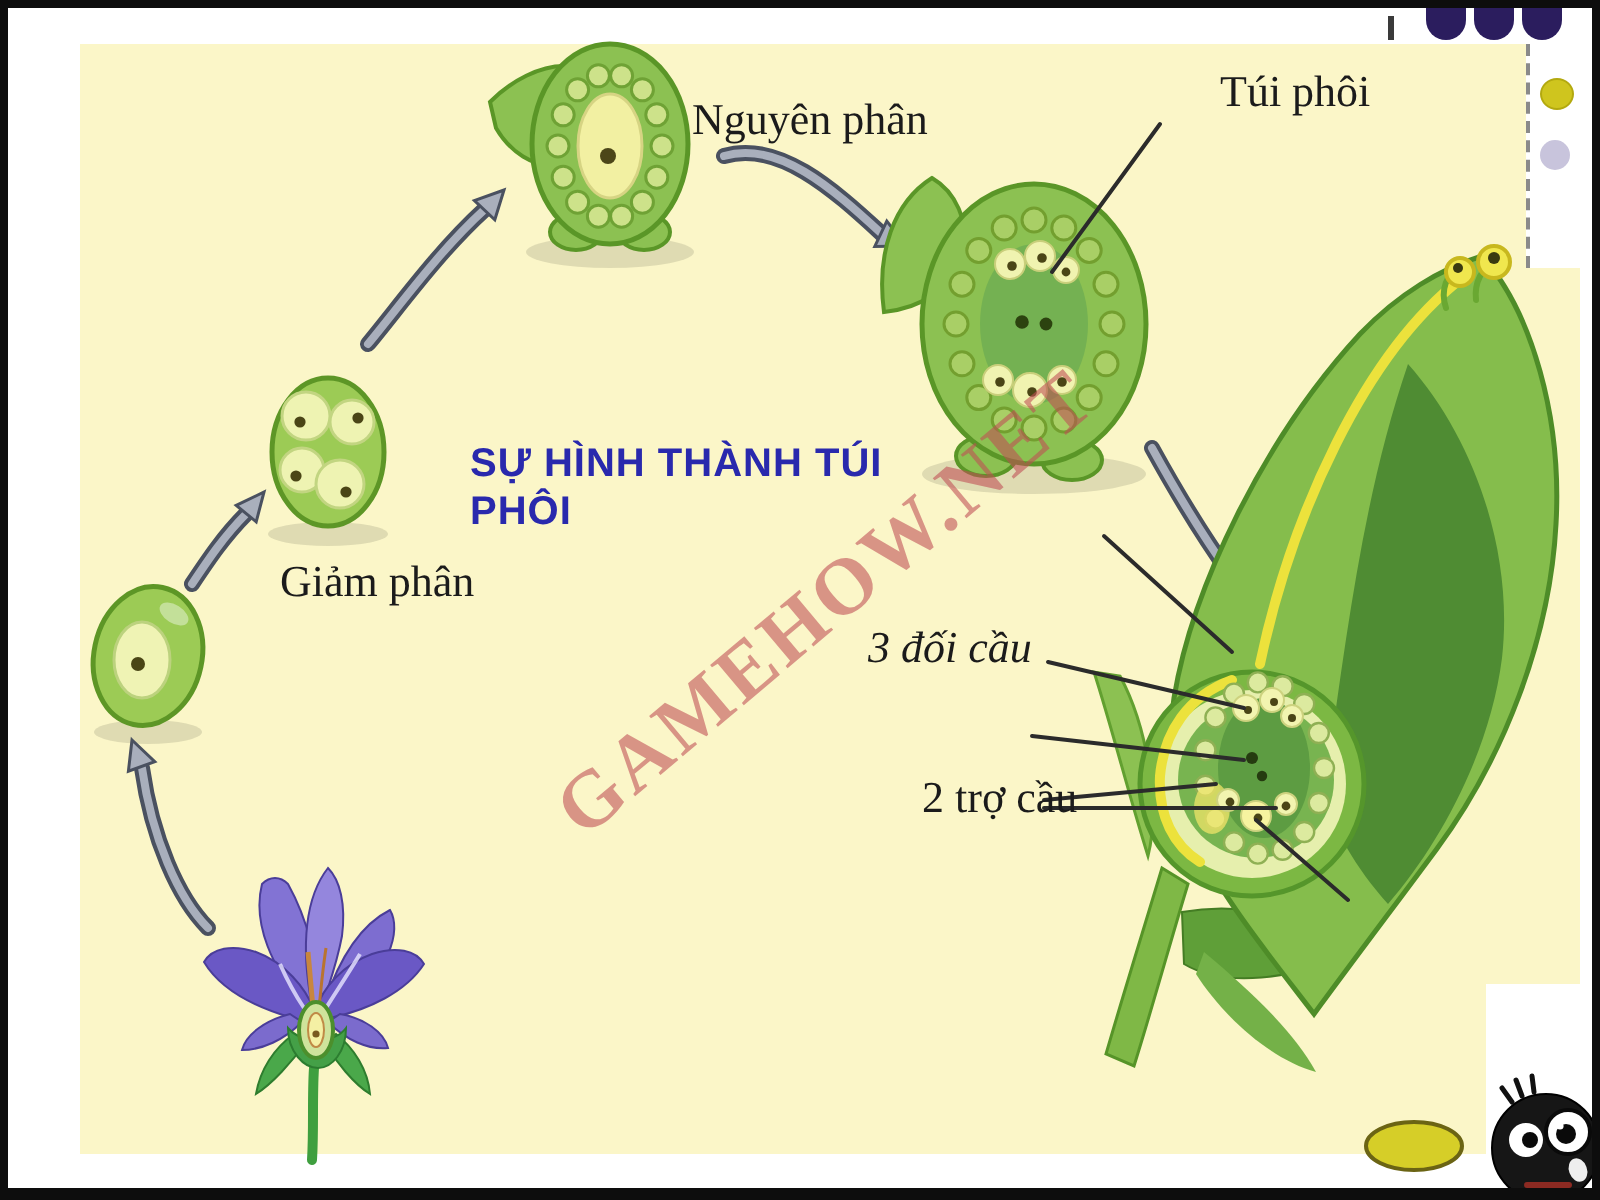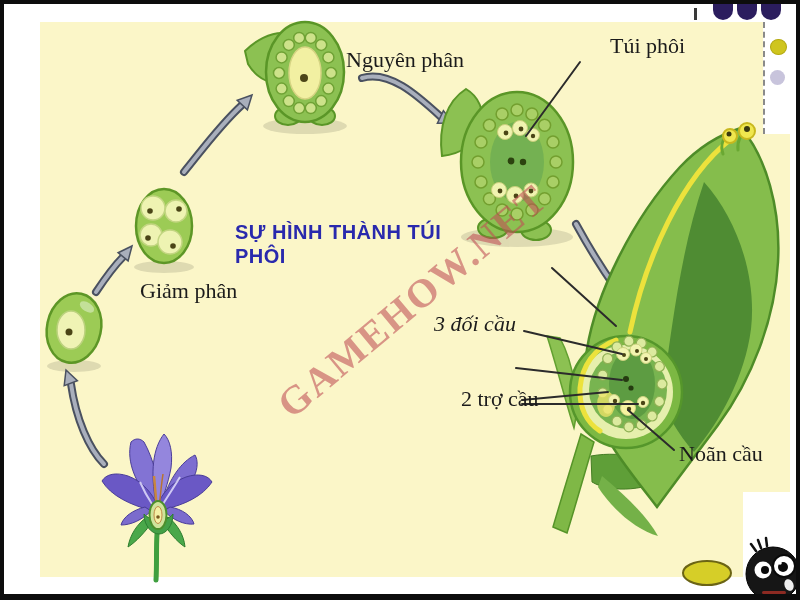--- a/index.html
+++ b/index.html
@@ -278,21 +278,20 @@
       <ellipse cx="785" cy="581" rx="4.5" ry="6" fill="#eeeeee" transform="rotate(-20 785 581)"></ellipse>
       <rect x="758" y="587" width="24" height="3" rx="1.5" fill="#8c2a22"></rect>
     </g>
   </svg>
 
   <div class="label" id="label-giam-phan">Giảm phân</div>
   <div class="label" id="label-nguyen-phan">Nguyên phân</div>
   <div class="label" id="label-tui-phoi">Túi phôi</div>
   <div class="label" id="label-doi-cau">3 đối cầu</div>
   <div class="label" id="label-tro-cau">2 trợ cầu</div>
-  <div class="label" id="label-noan-cau">Noãn cầu</div>
 
   <div id="page-title">SỰ HÌNH THÀNH TÚI PHÔI</div>
   <div id="watermark">GAMEHOW.NET</div>
 
   <div class="navdot" id="navdot-1"></div>
   <div class="navdot" id="navdot-2"></div>
   <div class="navdot" id="navdot-3"></div>
   <div id="navdash"></div>
   <div id="yellow-dot"></div>
   <div id="lavender-dot"></div>

